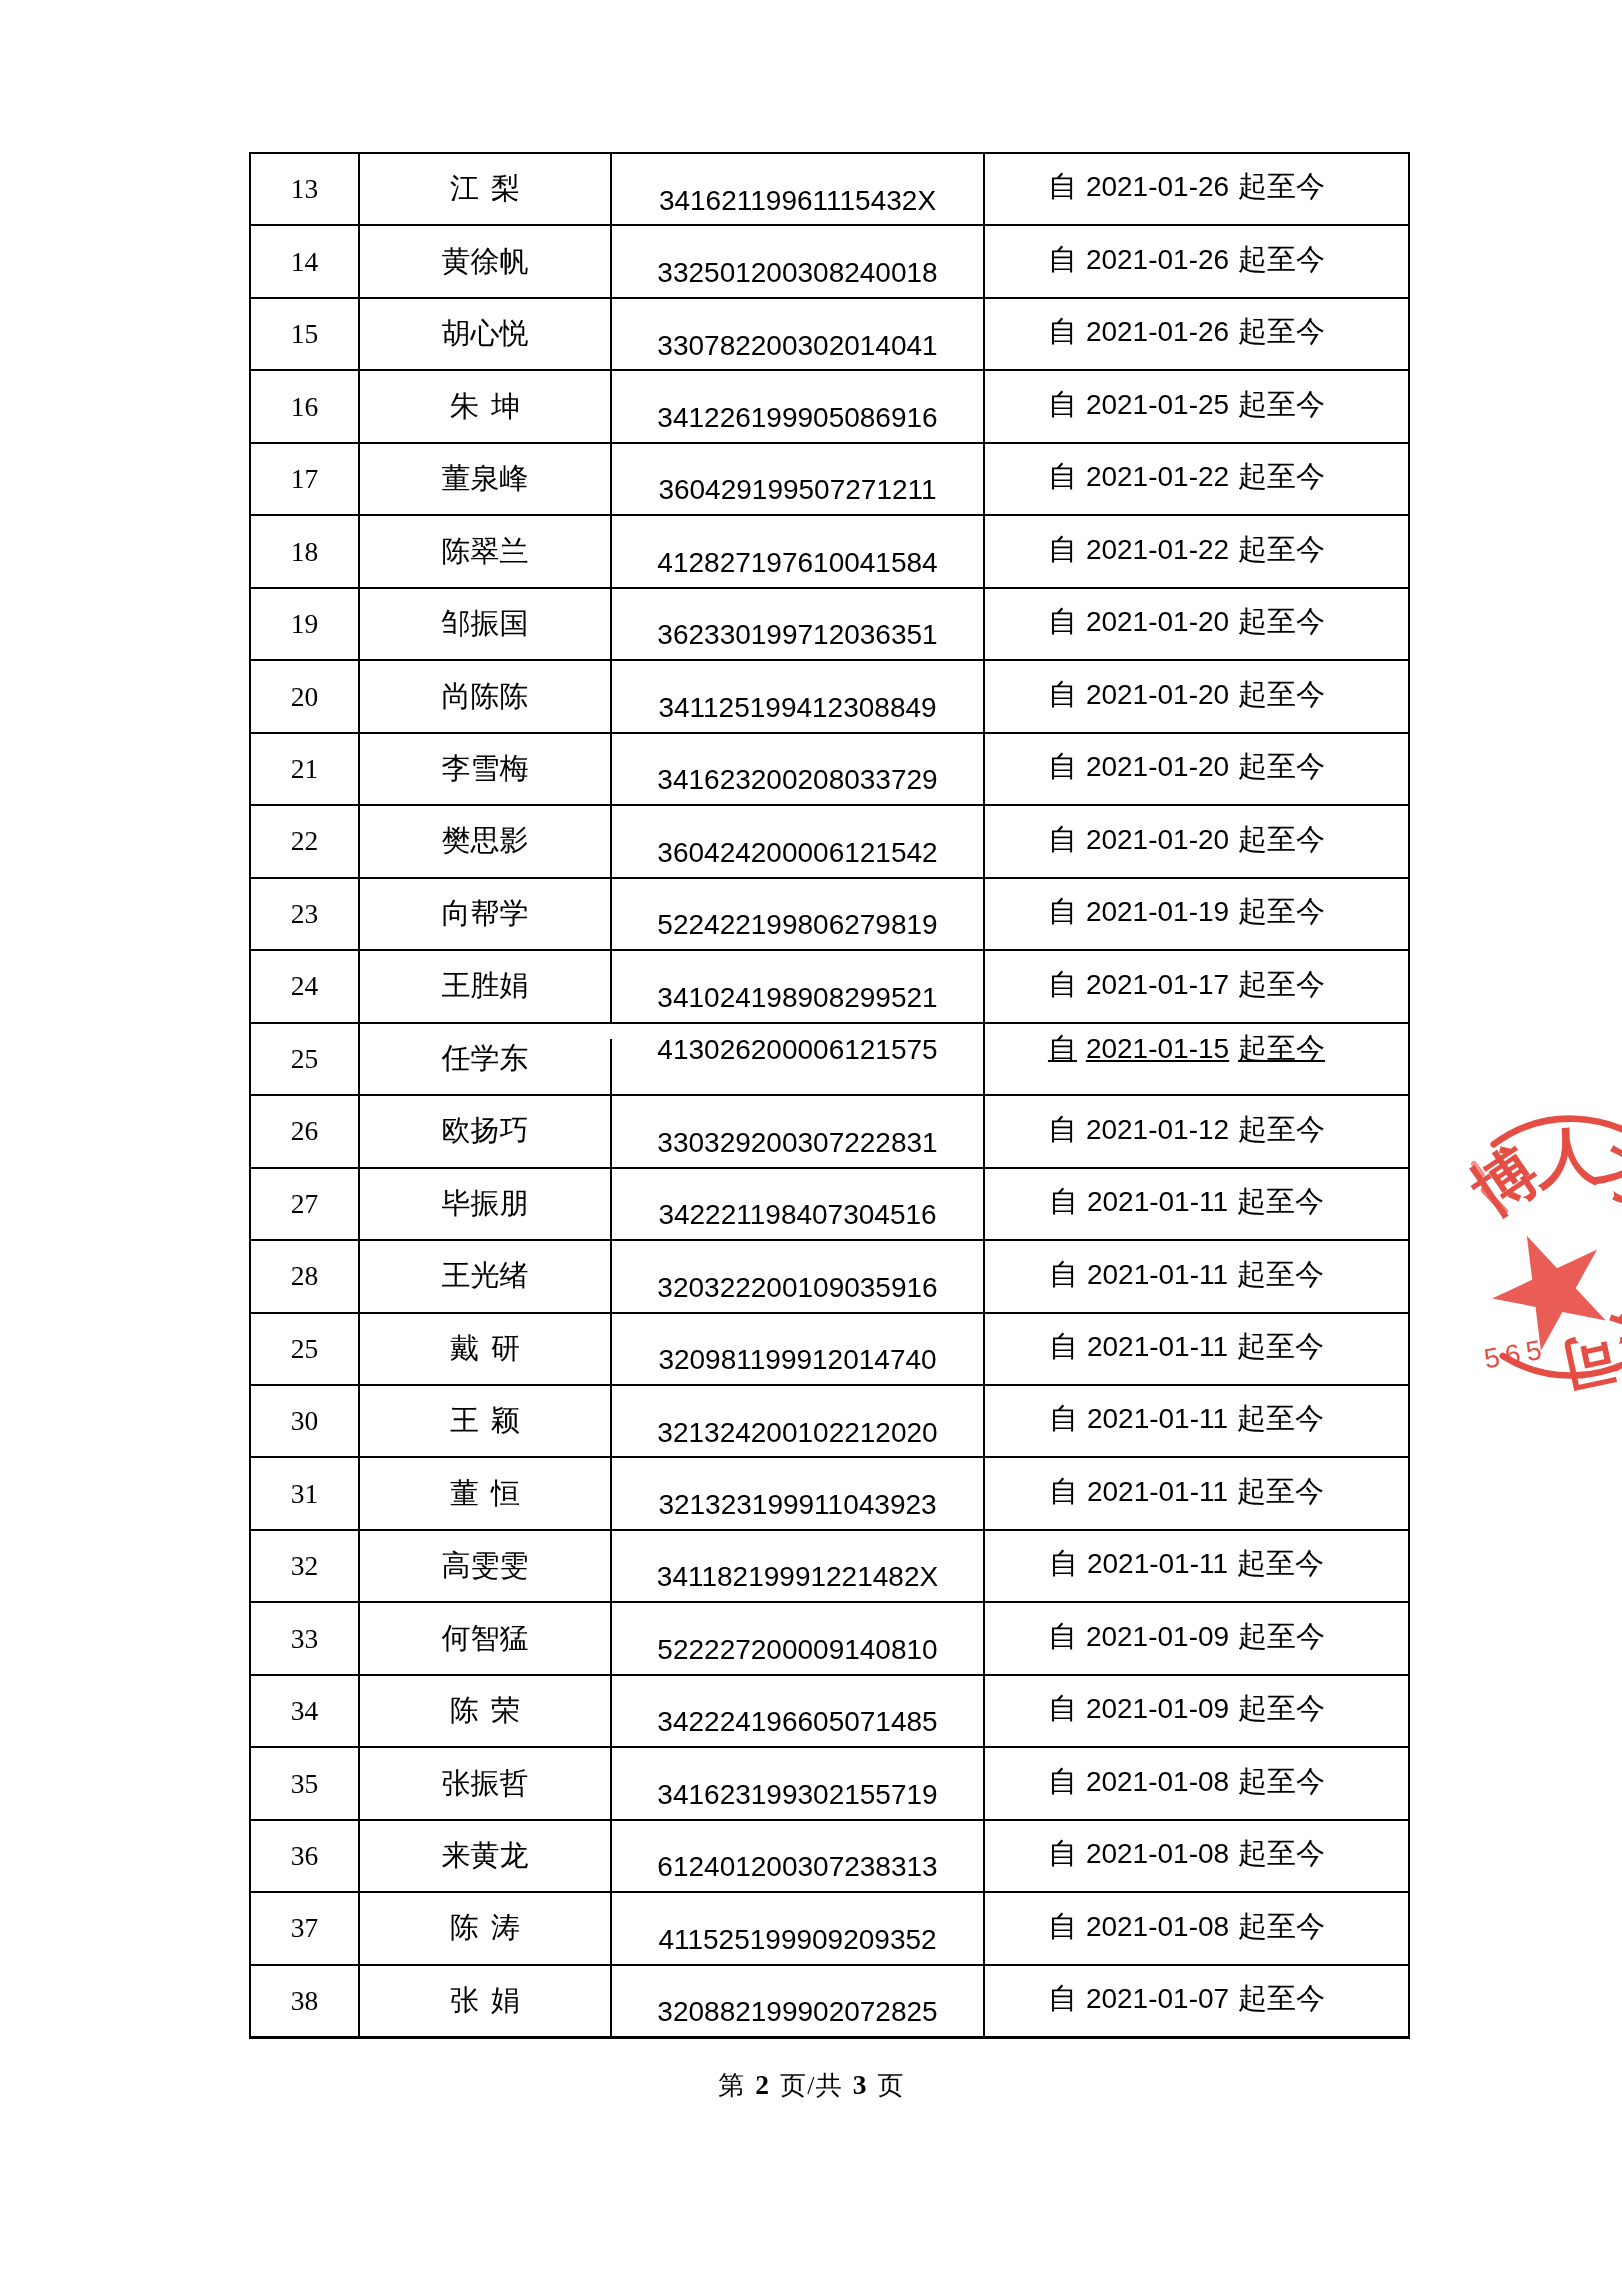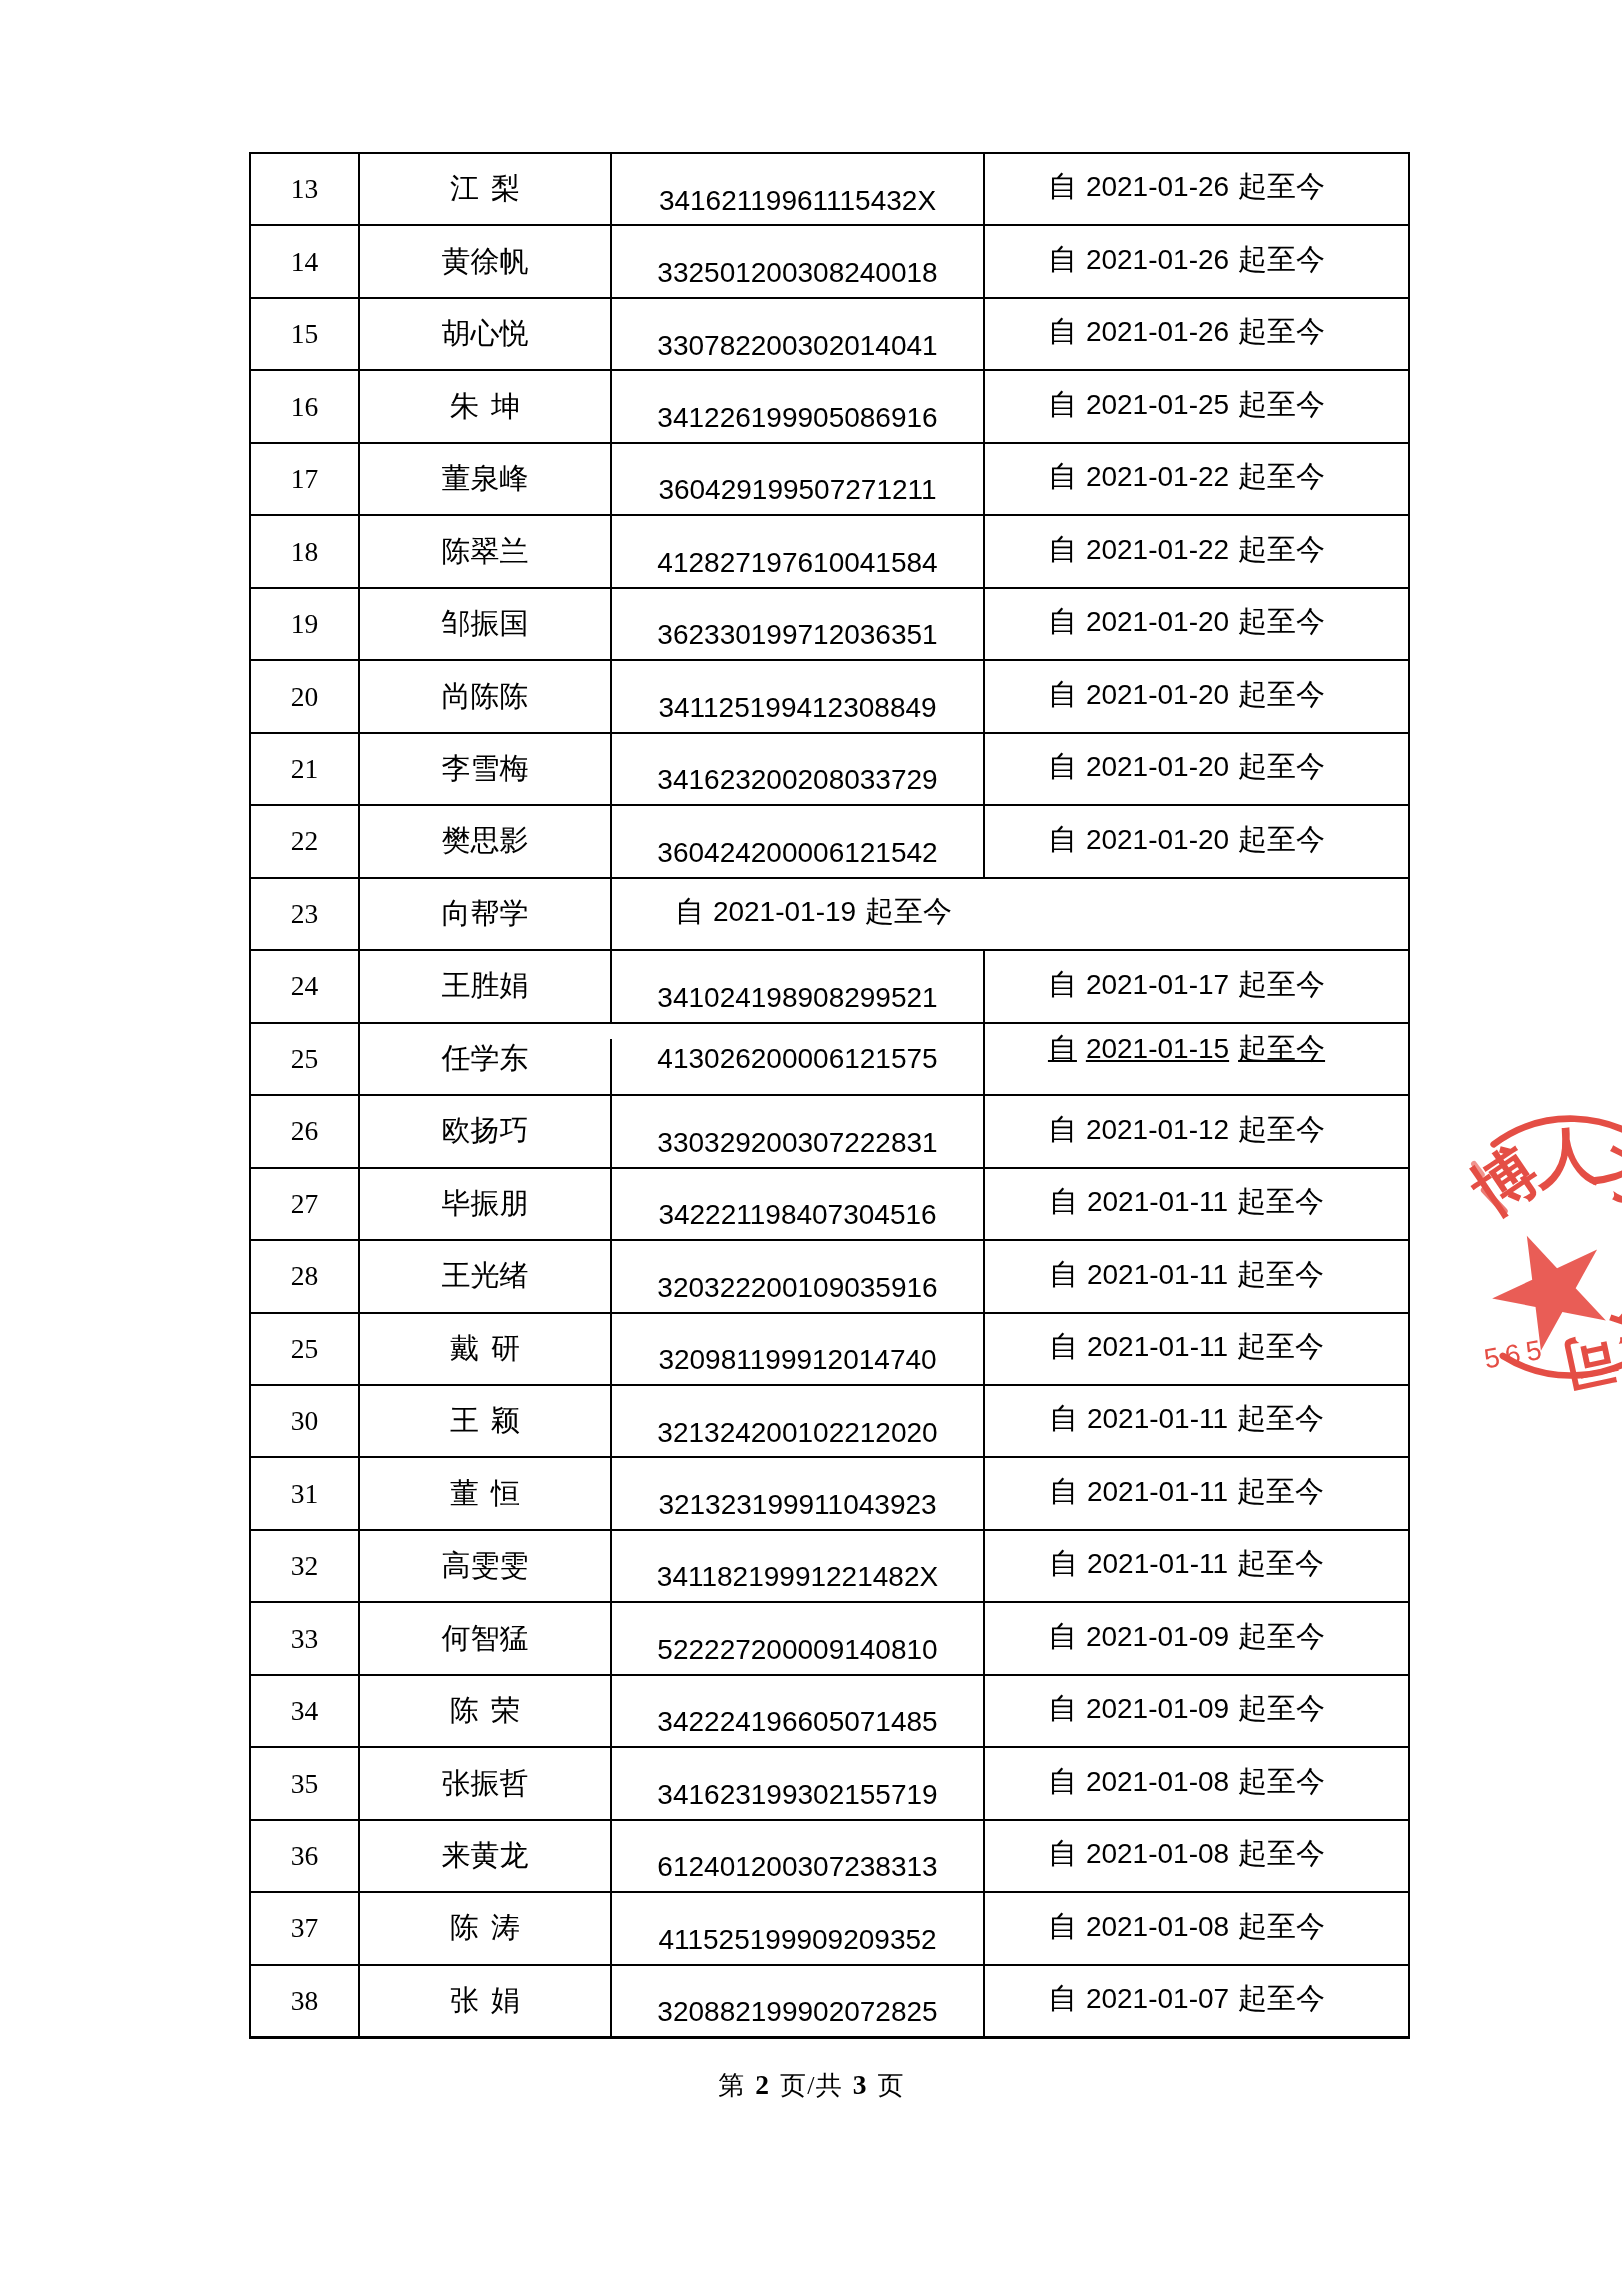--- a/index.html
+++ b/index.html
@@ -65,21 +65,21 @@
   .v-period { white-space: nowrap; font-size: 29px; }
   .p-cjk  { font-family: "Liberation Serif", "DejaVu Serif", serif; font-size: 29px; }
   .p-date {
     font-family: "Liberation Sans", "DejaVu Sans", sans-serif;
     font-size: 28px;
     margin: 0 0.32em;
   }
 
   
   .period-top .c-period { align-items: flex-start; padding-top: 5.2px; text-decoration: underline; }
-  .period-top .c-id     { padding-bottom: 19px; margin-top: 15px; }
+  .period-top .c-id     { padding-bottom: 28px; margin-top: 15px; }
 
   
   .footer {
     position: absolute;
     left: 0; right: 0;
     top: 2068px;
     text-align: center;
     font-size: 26px;
     letter-spacing: 1.3px;
   }
@@ -267,20 +267,23 @@
         </span>
       </div>
     </div>
       <div class="trow">
       <div class="cell c-no">
         <span class="v-no">23</span>
       </div>
       <div class="cell c-name">
         <span class="v-name">向帮学</span>
       </div>
+      <div class="cell c-id">
+        <span class="v-id">522422199806279819</span>
+      </div>
       <div class="cell c-period">
         <span class="v-period">
           <span class="p-cjk">自</span><span class="p-date">2021-01-19</span><span class="p-cjk">起至今</span>
         </span>
       </div>
     </div>
       <div class="trow">
       <div class="cell c-no">
         <span class="v-no">24</span>
       </div>

